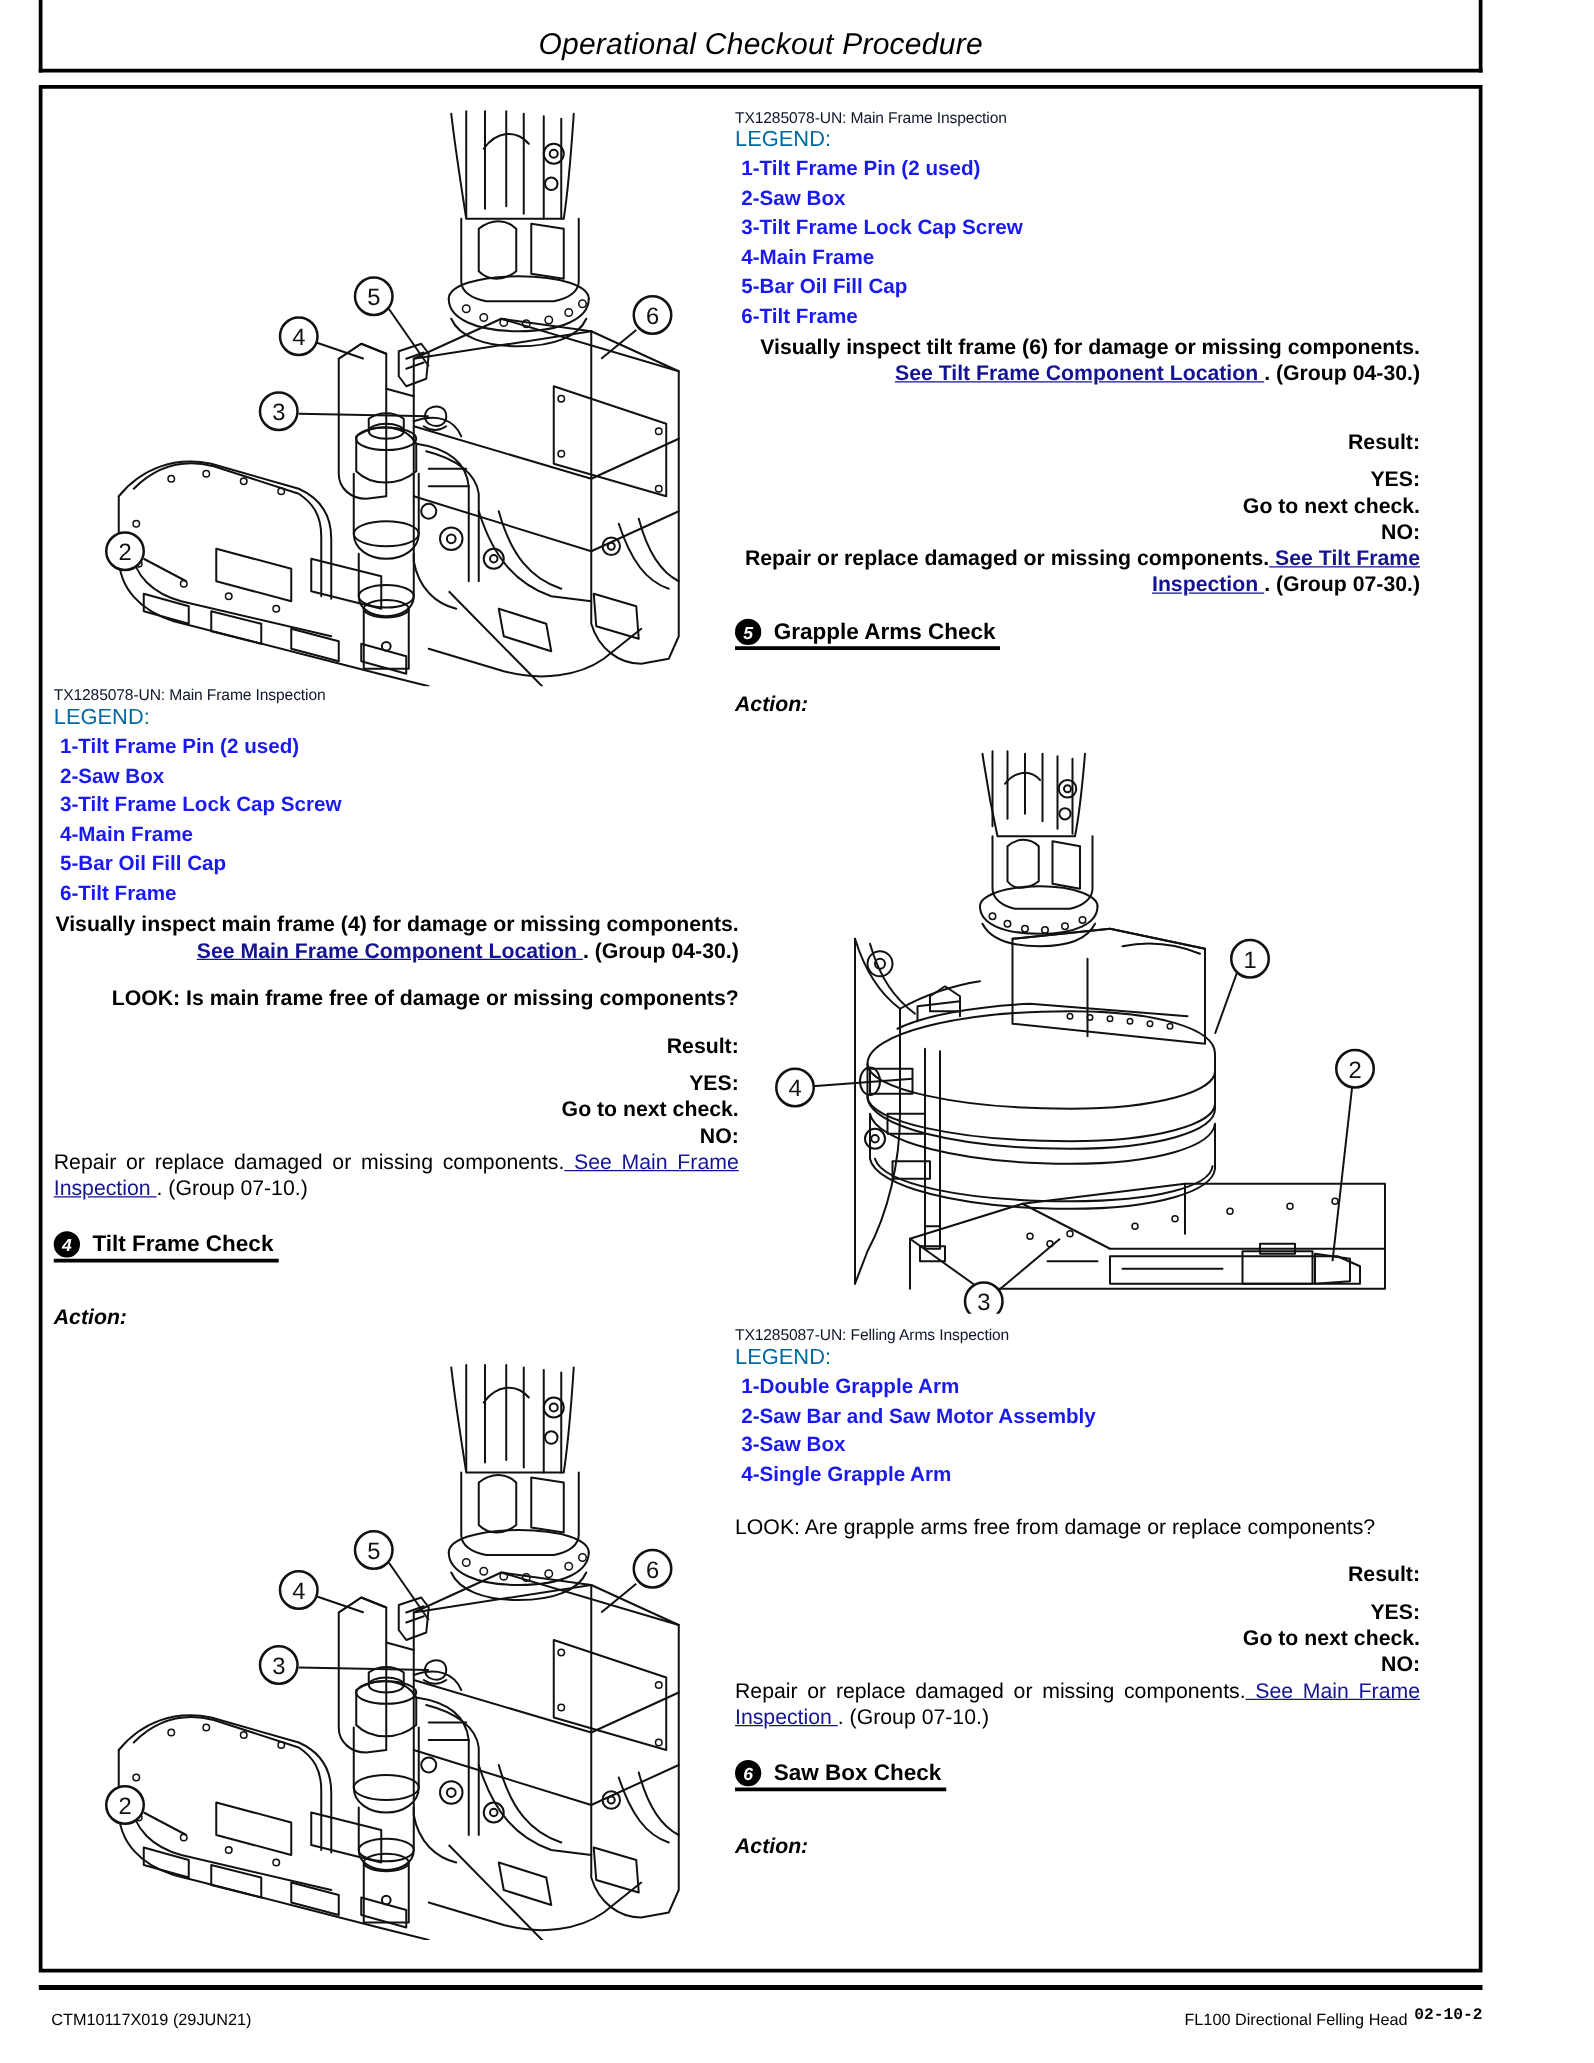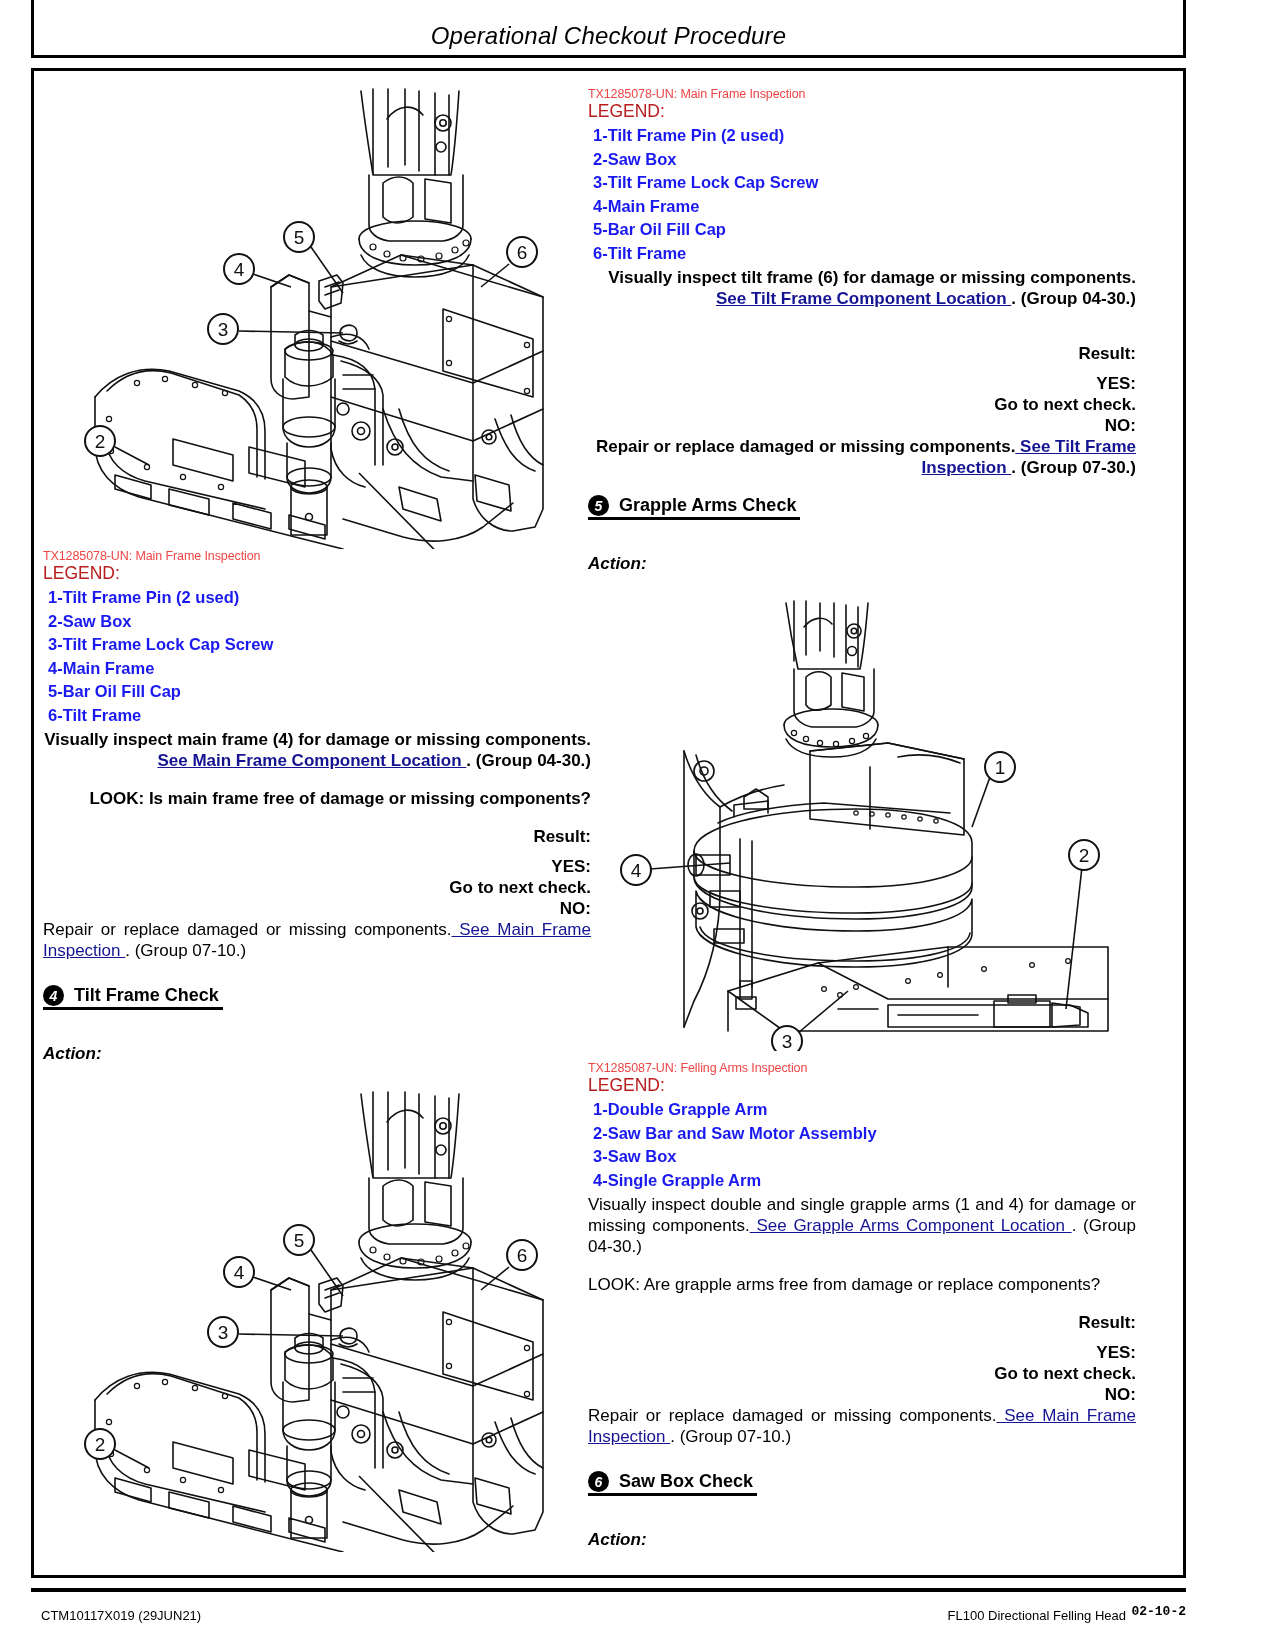--- a/index.html
+++ b/index.html
@@ -68,26 +68,26 @@
     position: absolute;
     top: 8px;
     width: 548px;
   }
   .col-left  { left: 9px; }
   .col-right { left: 554px; }
 
   
   .fig-caption {
     font-size: 12.5px;
-    color: #ef4444;
+    color: #0f172a;
     margin: 0 0 1px 0;
     letter-spacing: -0.1px;
   }
   .legend-title {
-    color: #b91c1c;
+    color: #0369a1;
     font-size: 17.5px;
     margin: 0;
     line-height: 19px;
   }
   .legend-item {
     color: #1a1af0;
     font-weight: bold;
     font-size: 16.5px;
     margin: 5px;
     line-height: 18.5px;
@@ -618,21 +618,20 @@
         </svg>
       </div>
 
       <div style="margin-top:10px;">
         <p class="fig-caption">TX1285087-UN: Felling Arms Inspection</p>
         <p class="legend-title">LEGEND:</p>
         <p class="legend-item">1-Double Grapple Arm</p>
         <p class="legend-item">2-Saw Bar and Saw Motor Assembly</p>
         <p class="legend-item">3-Saw Box</p>
         <p class="legend-item">4-Single Grapple Arm</p>
-        <p class="body-text"><span>Visually inspect double and single grapple arms (1 and 4) for damage or missing components.</span><a class="doclink" href="#"> See Grapple Arms Component Location </a><span>. (Group 04-30.)</span></p>
         <div class="gap-m"></div>
         <p class="body-text">LOOK: Are grapple arms free from damage or replace components?</p>
         <div class="gap-m"></div>
         <p class="body-text bold nojust">Result:</p>
         <div class="gap-s"></div>
         <p class="body-text bold nojust">YES:</p>
         <p class="body-text nojust">Go to next check.</p>
         <p class="body-text bold nojust">NO:</p>
         <p class="body-text"><span>Repair or replace damaged or missing components.</span><a class="doclink" href="#"> See Main Frame Inspection </a><span>. (Group 07-10.)</span></p>
         <div class="gap-l"></div>

